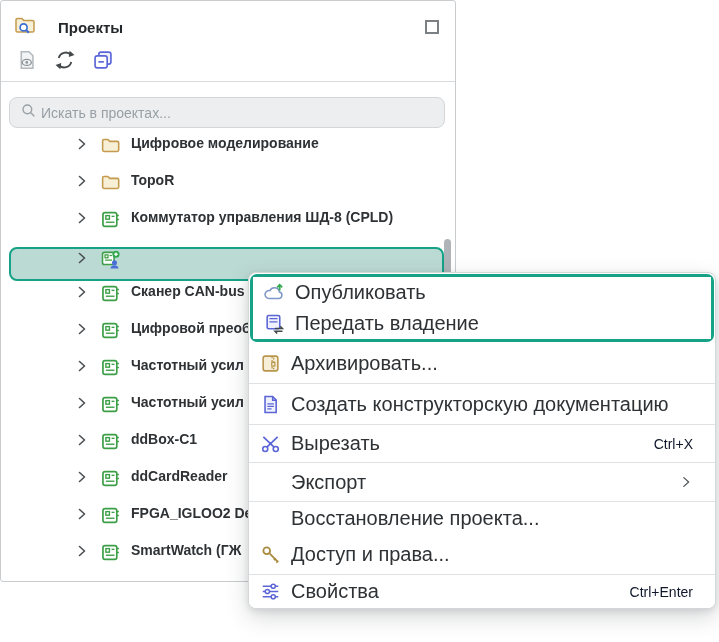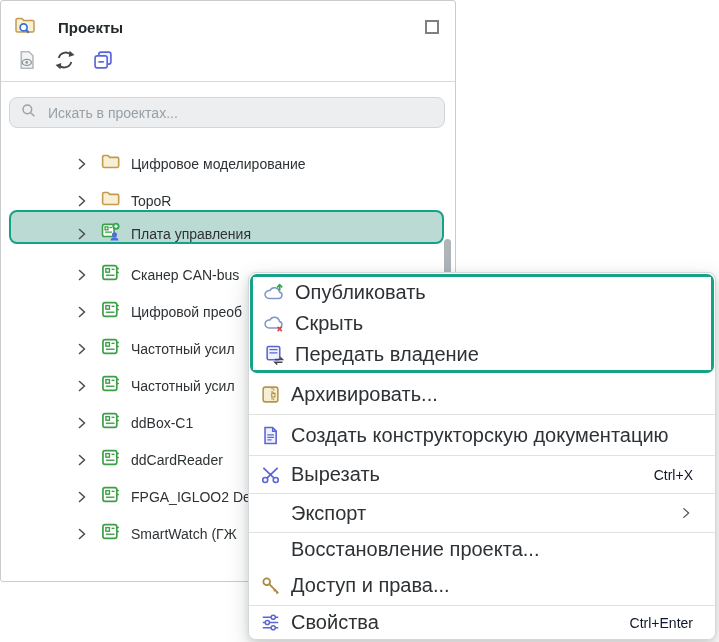--- a/index.html
+++ b/index.html
@@ -14,30 +14,30 @@
     background:#fff; border:1px solid #C9CCCE; border-radius:3px;
   }
   .panel-header{ display:flex; align-items:center; gap:22px; padding:12px 13px 4px 13px; height:44px; }
   .panel-title{ font-weight:bold; font-size:15px; color:#23282B; }
   .float-btn{ margin-left:auto; width:20px; height:20px; display:flex; align-items:center; justify-content:center; cursor:pointer; }
   .toolbar{ display:flex; align-items:center; gap:12px; padding:2px 12px 8px 13px; border-bottom:1px solid #D8DBDD; }
   .tool-btn{ width:26px; height:26px; display:flex; align-items:center; justify-content:center; cursor:pointer; border-radius:4px; }
   .search{
     position:absolute; left:8px; right:10px; top:96px; height:31px;
     background:#ECEEEF; border:1px solid #D3D6D8; border-radius:8px;
-    display:flex; align-items:center; gap:11px; padding:0 10px;
+    display:flex; align-items:center; gap:4px; padding:0 10px;
   }
   .search input{
     flex:1; border:none; background:transparent; outline:none;
     font-family:"Liberation Sans", sans-serif; font-size:14px; color:#2E3235;
   }
   .search input::placeholder{ color:#98A0A6; opacity:1; }
   
   .tree{ position:absolute; left:0; right:0; top:134px; }
-  .trow{ height:37px; display:flex; align-items:flex-end; gap:10px; padding-left:72px; cursor:pointer; }
+  .trow{ height:37px; display:flex; align-items:flex-start; gap:10px; padding-left:72px; cursor:pointer;font-weight:bold; }
   .trow .chev{ width:17px; height:17px; flex:none; display:flex; align-items:center; justify-content:center; }
   .trow .ticon{ width:21px; height:21px; flex:none; }
   .trow .tlbl{ font-size:14px; color:#2E3235; white-space:nowrap; }
   .trow.selected{
     height:34px; margin:1px 11px 2px 8px; padding-left:62px;
     background:#BCDAD4; border:2px solid #15A287; border-radius:8px;
   }
   .vthumb{ position:absolute; right:4px; top:238px; width:7px; height:86px; background:#AEB4B8; border-radius:4px; cursor:pointer; }
   
   .menu{
@@ -133,39 +133,54 @@
             <svg width="16" height="16" viewBox="0 0 16 16">
               <polyline points="5.5,3.5 10.5,8 5.5,12.5" fill="none" stroke="#4A4F53" stroke-width="1.6" stroke-linecap="round" stroke-linejoin="round"></polyline>
             </svg>
           </span>
         <span class="ticon"><svg width="21" height="21" viewBox="0 0 20 20">
               <path d="M2.5 5.6 a1.3 1.3 0 0 1 1.3-1.3 h3.7 l1.8 1.8 h7.2 a1.3 1.3 0 0 1 1.3 1.3 v7 a1.3 1.3 0 0 1-1.3 1.3 h-12.7 a1.3 1.3 0 0 1-1.3-1.3 z" fill="#F7EFD6" stroke="#C49A4E" stroke-width="1.5"></path>
             </svg></span>
         <span class="tlbl">TopoR</span>
       </div>
 
+      <div class="trow">
+        <span class="chev">
+            <svg width="16" height="16" viewBox="0 0 16 16">
+              <polyline points="5.5,3.5 10.5,8 5.5,12.5" fill="none" stroke="#4A4F53" stroke-width="1.6" stroke-linecap="round" stroke-linejoin="round"></polyline>
+            </svg>
+          </span>
+        <span class="ticon"><svg width="21" height="21" viewBox="0 0 20 20">
+              <rect x="2.8" y="3.4" width="13.2" height="13.2" rx="2" fill="#fff" stroke="#3C9E46" stroke-width="1.6"></rect>
+              <rect x="5.6" y="6.3" width="3.4" height="3.4" fill="none" stroke="#3C9E46" stroke-width="1.3"></rect>
+              <line x1="11" y1="7" x2="13.8" y2="7" stroke="#3C9E46" stroke-width="1.3"></line>
+              <line x1="5.6" y1="12.6" x2="13.8" y2="12.6" stroke="#3C9E46" stroke-width="1.3"></line>
+              <line x1="16" y1="6.2" x2="18" y2="6.2" stroke="#3C9E46" stroke-width="1.4"></line>
+              <line x1="16" y1="10" x2="18" y2="10" stroke="#3C9E46" stroke-width="1.4"></line>
+            </svg></span>
+        <span class="tlbl">Коммутатор управления ШД-8 (CPLD)</span>
+      </div>
 
       <div class="trow selected">
         <span class="chev">
             <svg width="16" height="16" viewBox="0 0 16 16">
               <polyline points="5.5,3.5 10.5,8 5.5,12.5" fill="none" stroke="#4A4F53" stroke-width="1.6" stroke-linecap="round" stroke-linejoin="round"></polyline>
             </svg>
           </span>
         <span class="ticon"><svg width="21" height="21" viewBox="0 0 20 20">
               <rect x="2.4" y="3.2" width="11" height="11.6" rx="1.8" fill="#fff" stroke="#3C9E46" stroke-width="1.5"></rect>
               <rect x="4.8" y="5.6" width="2.8" height="2.8" fill="none" stroke="#3C9E46" stroke-width="1.2"></rect>
               <line x1="9" y1="6.2" x2="11.4" y2="6.2" stroke="#3C9E46" stroke-width="1.2"></line>
               <line x1="4.8" y1="10.6" x2="11.4" y2="10.6" stroke="#3C9E46" stroke-width="1.2"></line>
               <circle cx="15.2" cy="5" r="3.4" fill="#2FA84F"></circle>
               <line x1="15.2" y1="3.3" x2="15.2" y2="6.7" stroke="#fff" stroke-width="1.3"></line>
               <line x1="13.5" y1="5" x2="16.9" y2="5" stroke="#fff" stroke-width="1.3"></line>
               <circle cx="13.8" cy="13" r="2.4" fill="#4A6FD8"></circle>
               <path d="M9.9 18.6 a4 4 0 0 1 7.8 0 z" fill="#4A6FD8"></path>
             </svg></span>
-        <span class="tlbl">Плата управления</span>
       </div>
 
       <div class="trow">
         <span class="chev">
             <svg width="16" height="16" viewBox="0 0 16 16">
               <polyline points="5.5,3.5 10.5,8 5.5,12.5" fill="none" stroke="#4A4F53" stroke-width="1.6" stroke-linecap="round" stroke-linejoin="round"></polyline>
             </svg>
           </span>
         <span class="ticon"><svg width="21" height="21" viewBox="0 0 20 20">
               <rect x="2.8" y="3.4" width="13.2" height="13.2" rx="2" fill="#fff" stroke="#3C9E46" stroke-width="1.6"></rect>
@@ -307,30 +322,20 @@
     <div class="mgroup">
       <div class="mitem">
         <span class="micon">
           <svg width="23" height="21" viewBox="0 0 22 20">
             <path d="M6.2 16 a4 4 0 1 1 .7-7.9 a5 5 0 0 1 9.5 1.4 a3.3 3.3 0 0 1-1 6.5 z" fill="#fff" stroke="#7F96C8" stroke-width="1.5"></path>
             <line x1="16.7" y1="8" x2="16.7" y2="2.4" stroke="#2FA84F" stroke-width="1.7"></line>
             <polyline points="14.2,4.8 16.7,2.2 19.2,4.8" fill="none" stroke="#2FA84F" stroke-width="1.7"></polyline>
           </svg>
         </span>
         <span class="mlabel">Опубликовать</span>
-      </div>
-      <div class="mitem">
-        <span class="micon">
-          <svg width="23" height="21" viewBox="0 0 22 20">
-            <path d="M6.2 14.5 a4 4 0 1 1 .7-7.9 a5 5 0 0 1 9.5 1.4 a3.3 3.3 0 0 1-1 6.5 z" fill="#fff" stroke="#7F96C8" stroke-width="1.5"></path>
-            <line x1="14.6" y1="13.4" x2="18.8" y2="17.6" stroke="#D94A43" stroke-width="1.7"></line>
-            <line x1="18.8" y1="13.4" x2="14.6" y2="17.6" stroke="#D94A43" stroke-width="1.7"></line>
-          </svg>
-        </span>
-        <span class="mlabel">Скрыть</span>
       </div>
       <div class="mitem">
         <span class="micon">
           <svg width="21" height="21" viewBox="0 0 20 20">
             <rect x="3" y="2.4" width="12" height="12.6" rx="1.5" fill="#EFF2FC" stroke="#5B65D6" stroke-width="1.5"></rect>
             <line x1="5.2" y1="5.4" x2="12.8" y2="5.4" stroke="#5B65D6" stroke-width="1.2"></line>
             <line x1="5.2" y1="8.4" x2="12.8" y2="8.4" stroke="#5B65D6" stroke-width="1.2"></line>
             <path d="M10.4 14.8 h7.2 l-2.2-2.2" fill="none" stroke="#43484B" stroke-width="1.4"></path>
             <path d="M17.6 17.4 h-7.2 l2.2 2.2" fill="none" stroke="#43484B" stroke-width="1.4"></path>
           </svg>

